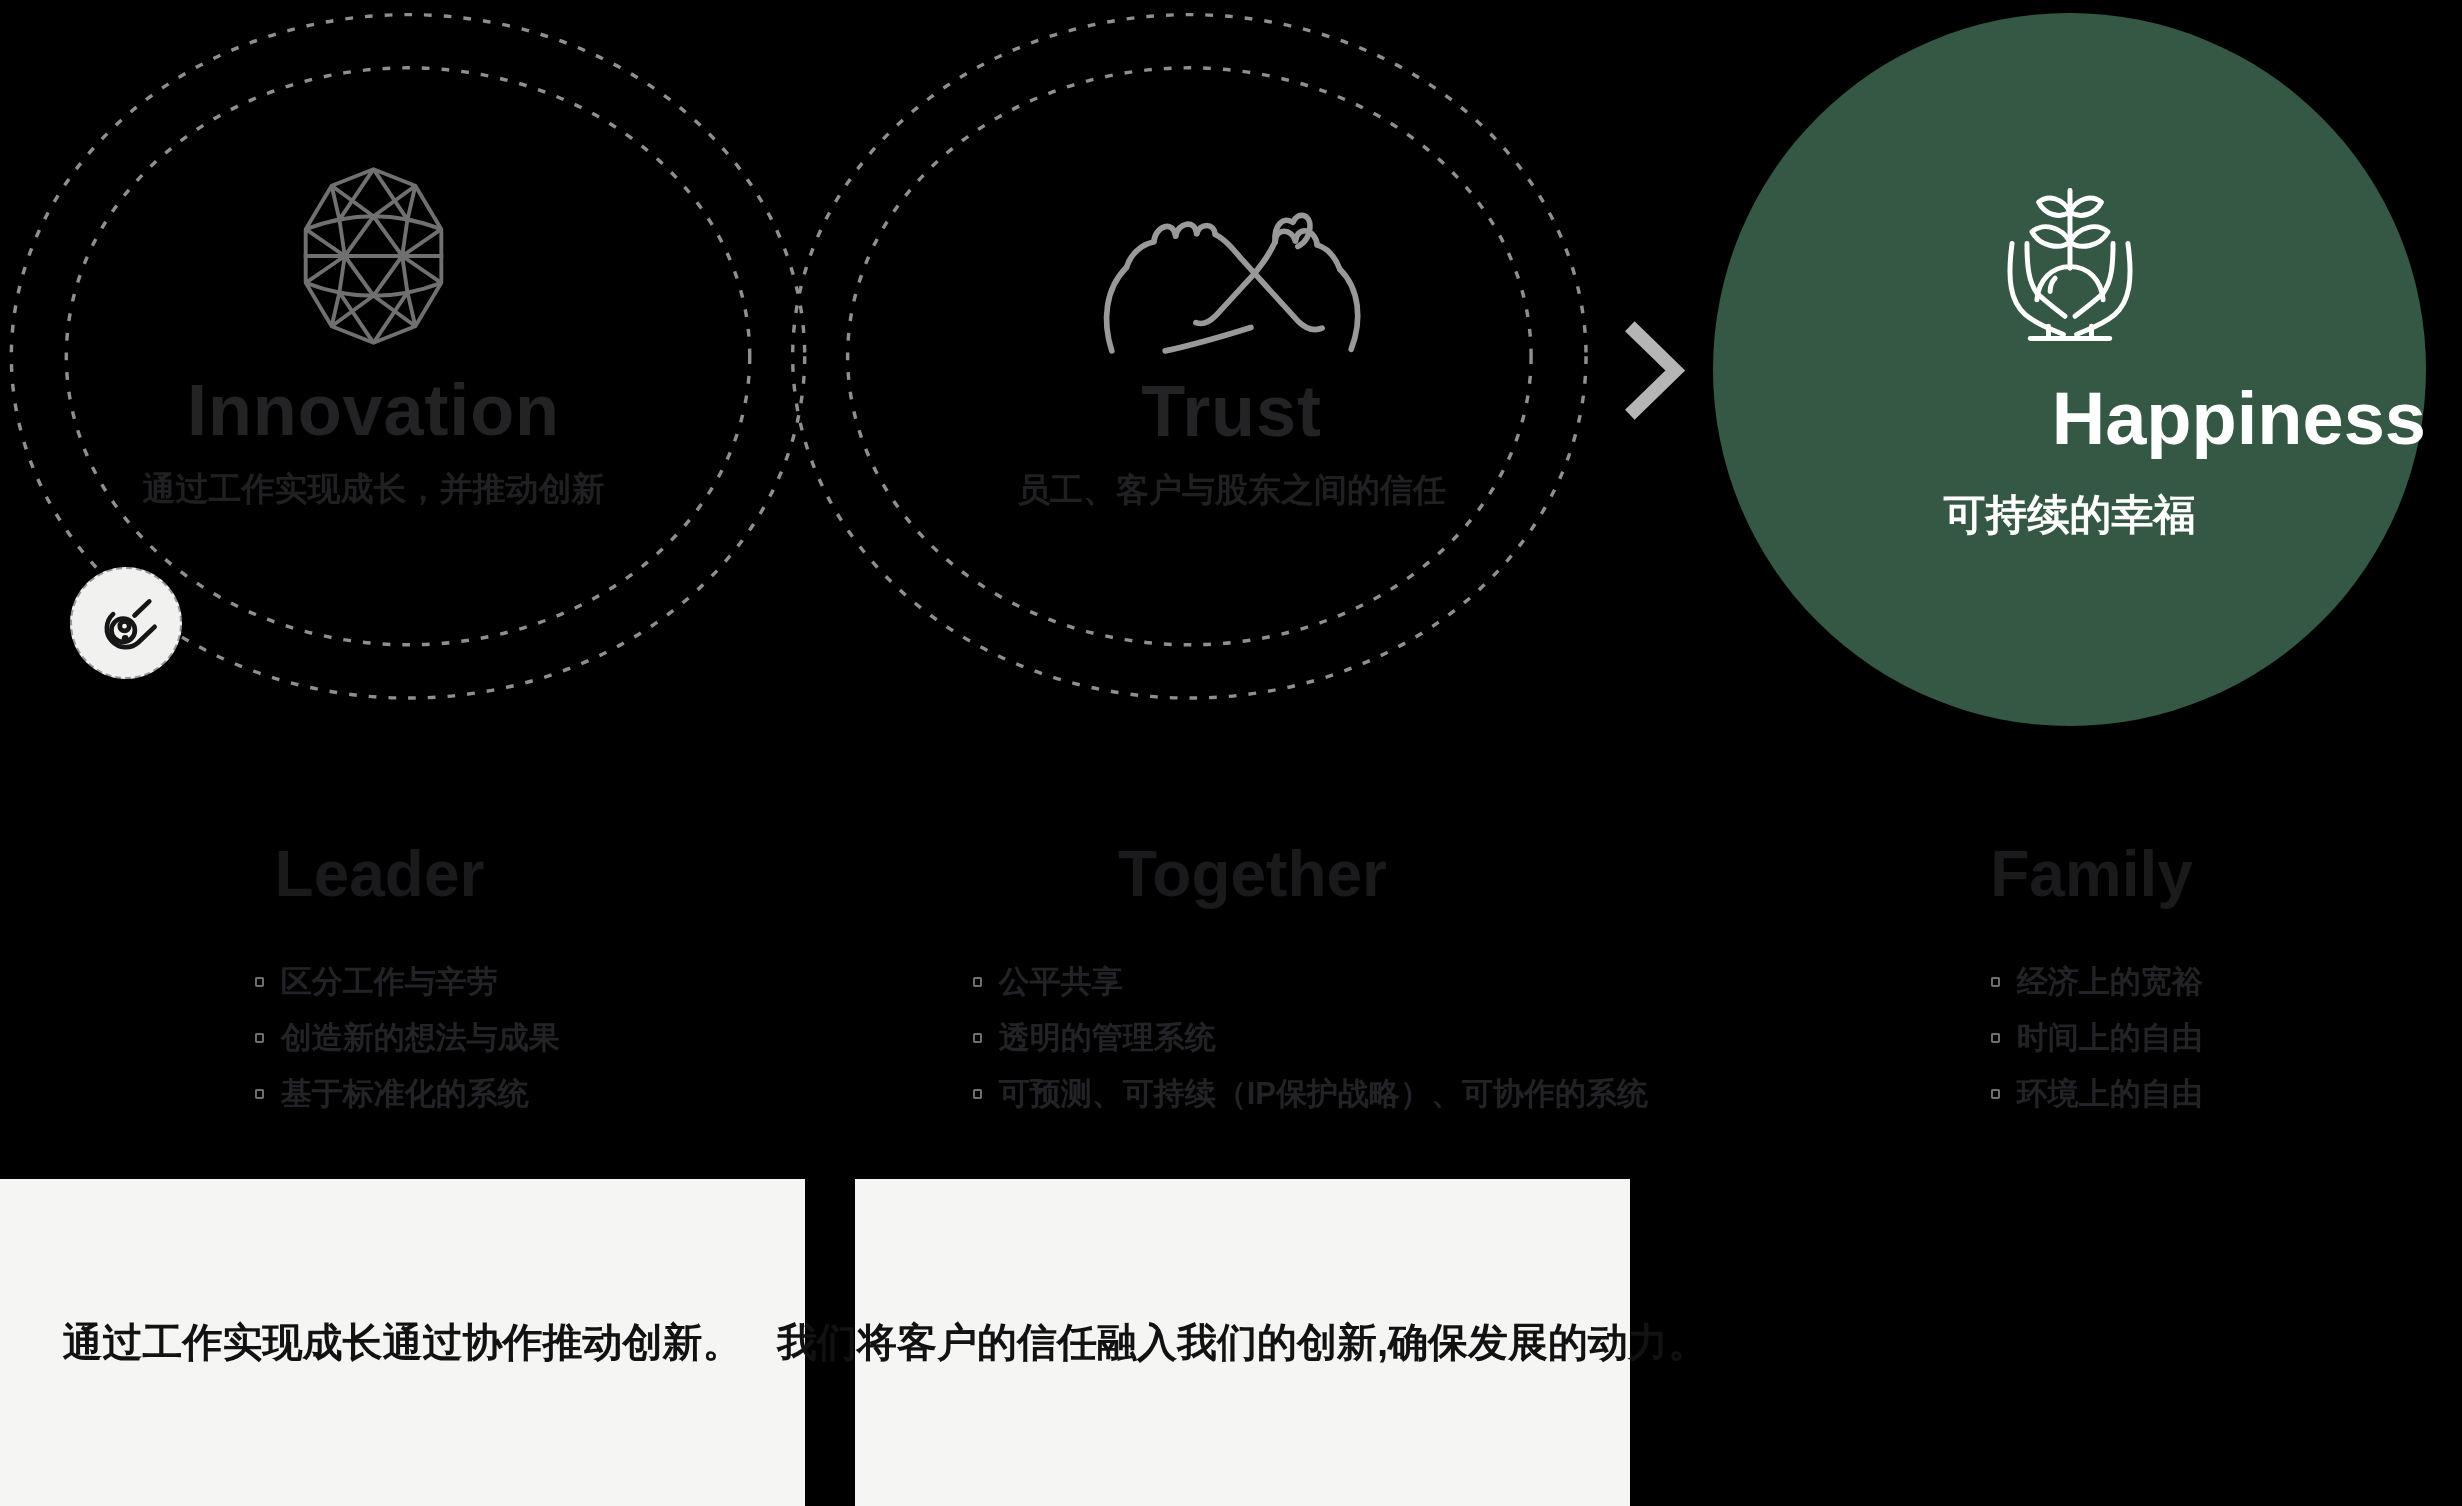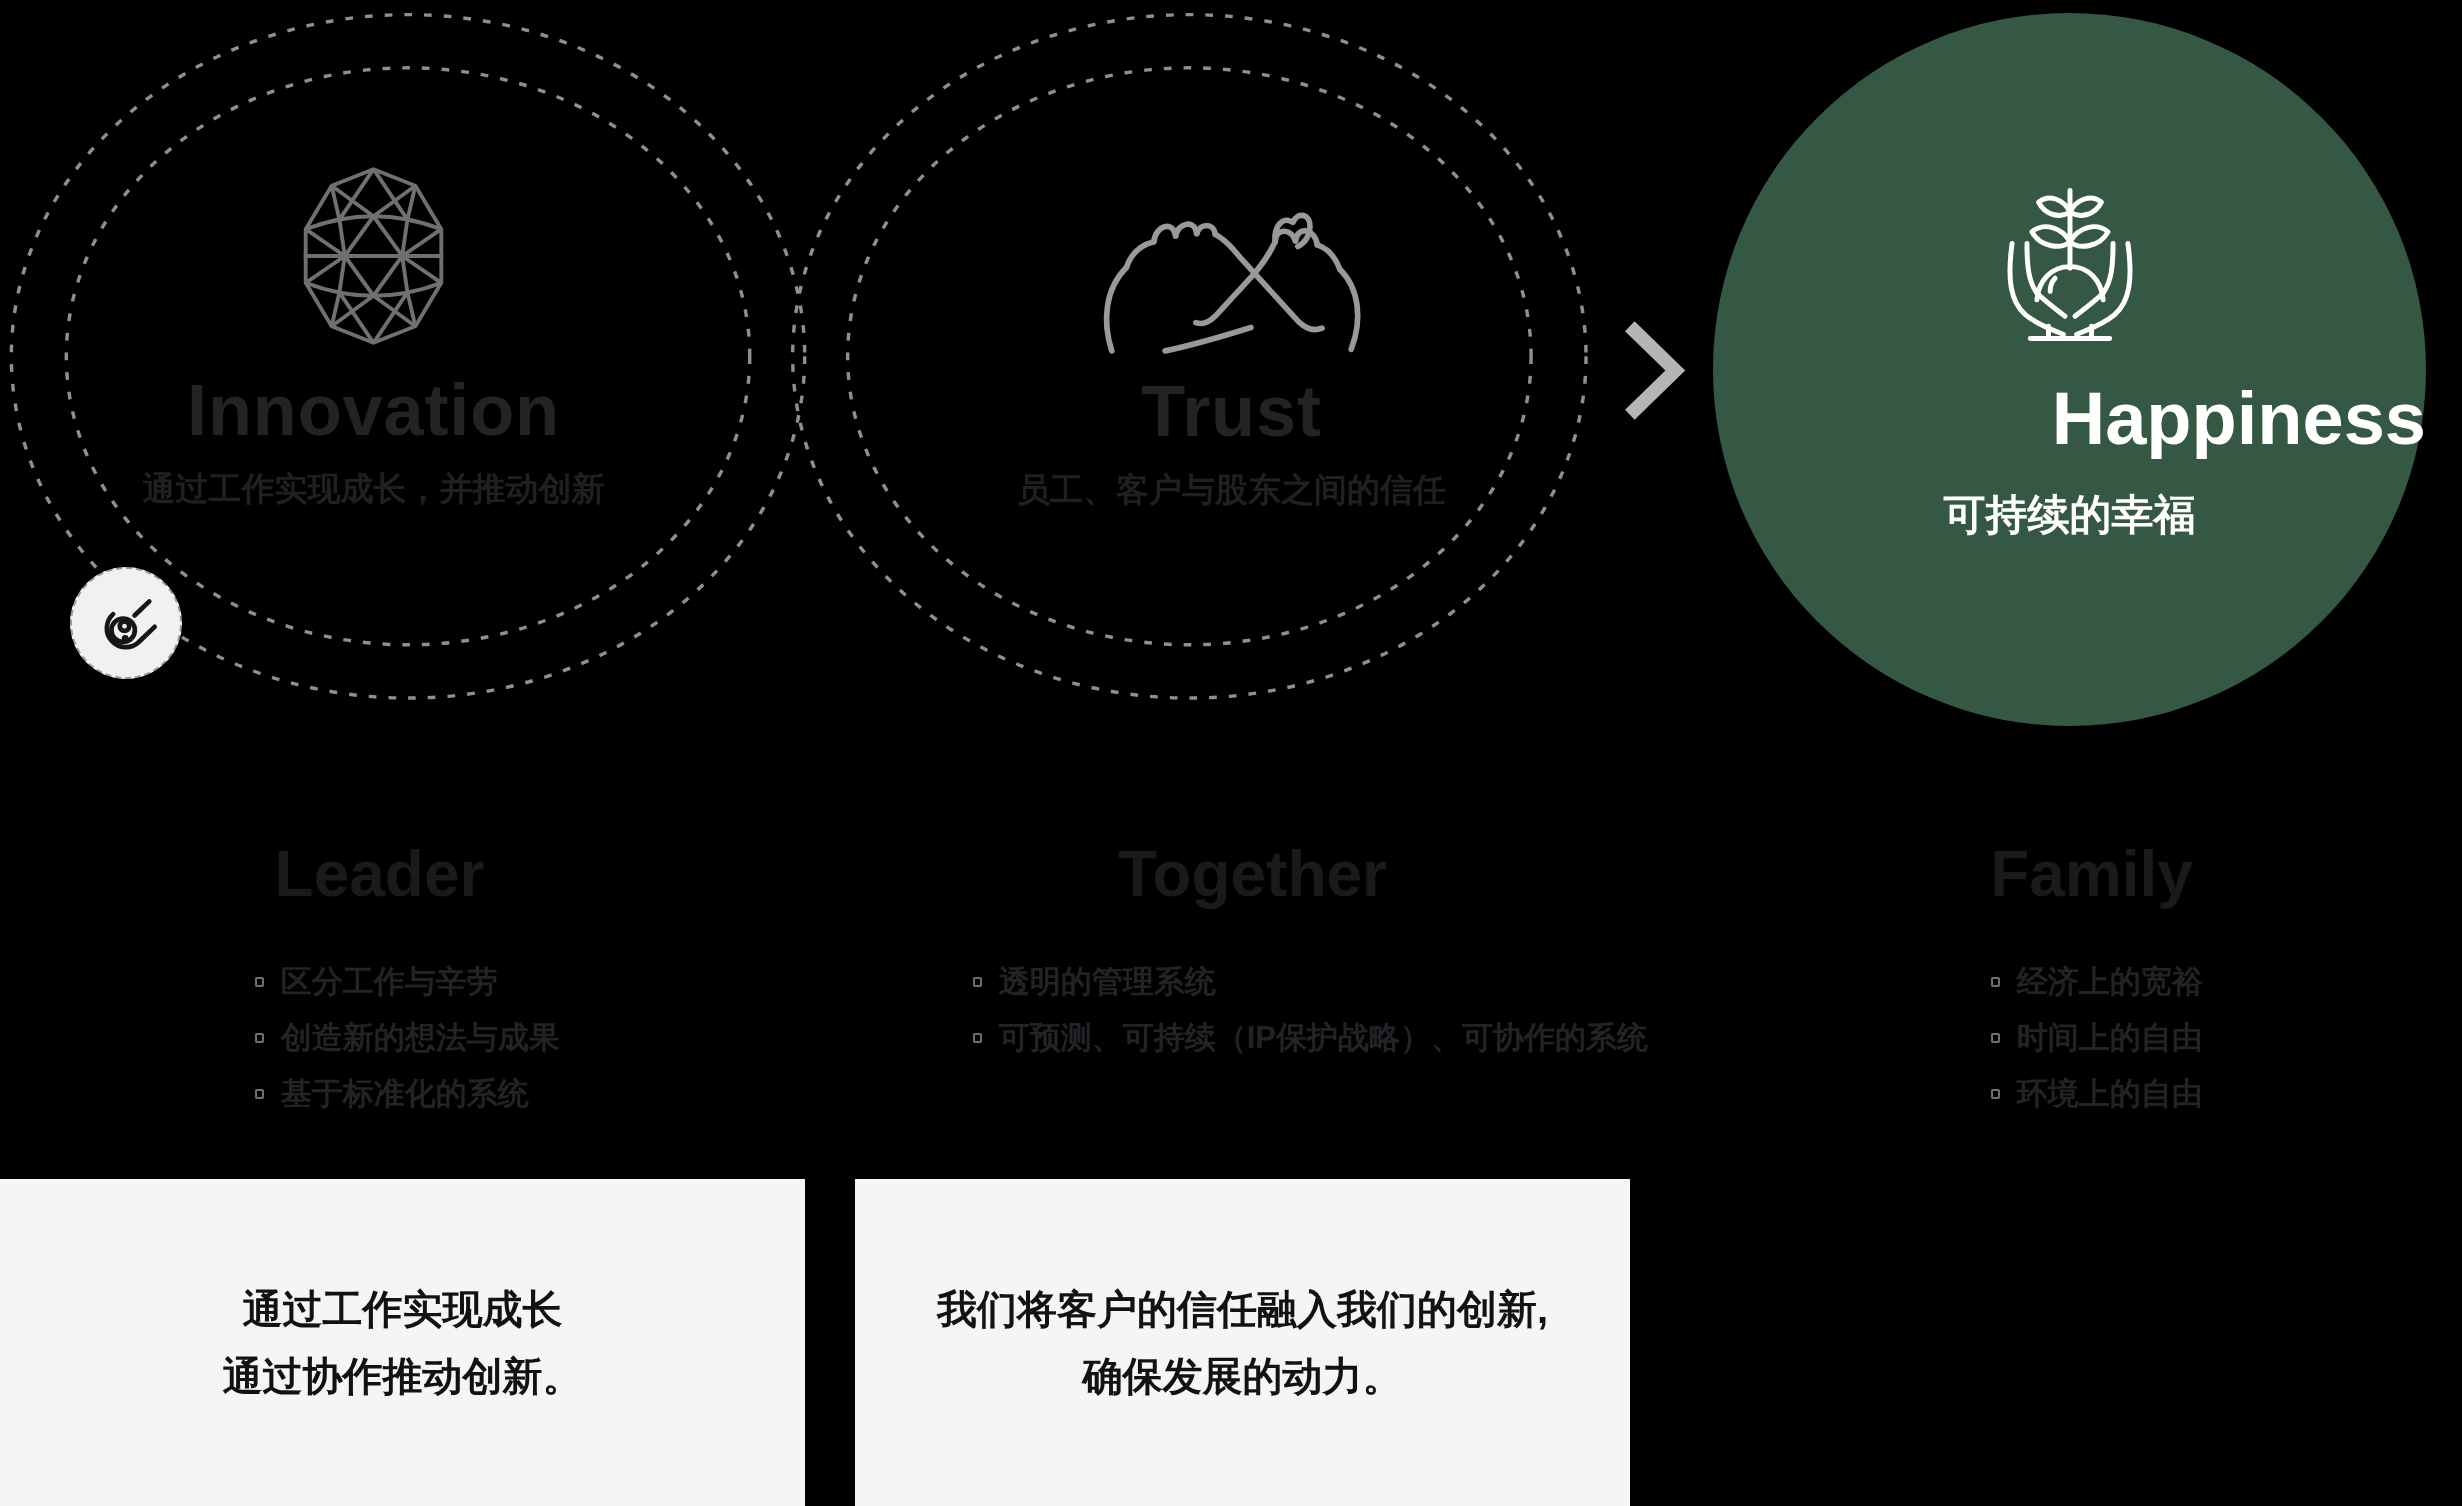--- a/index.html
+++ b/index.html
@@ -42,21 +42,21 @@
   .col-heading{position:absolute;top:842px;width:515px;text-align:center;font-size:64px;font-weight:800;
     color:var(--ghost-heading);line-height:1;}
   .heading-1{left:122px;} .heading-2{left:995px;} .heading-3{left:1834px;}
   .bullets{position:absolute;top:954px;list-style:none;}
   .bullets-1{left:255px;} .bullets-2{left:973px;} .bullets-3{left:1991px;}
   .bullets li{display:flex;align-items:center;height:56px;white-space:nowrap;}
   .bullet-marker{flex:0 0 auto;width:9.4px;height:9.4px;border:2.1px solid var(--bullet-marker);border-radius:1.7px;margin-right:16.3px;}
   .bullet-text{font-size:31px;font-weight:600;color:var(--ghost-bullet);}
 
   .card{position:absolute;top:1179px;height:327px;background:var(--card-bg);
-    display:flex;flex-direction:column;align-items:center;justify-content:center;text-align:center;}
+    display:flex;flex-direction:row;align-items:center;justify-content:center;text-align:center;}
   .card-1{left:0;width:805px;} .card-2{left:855px;width:775px;} .card-3{left:1675px;width:788px;}
   .card-line{font-size:40px;font-weight:700;color:var(--card-text);line-height:67px;white-space:nowrap;}
 </style>
 </head>
 <body>
 
 <div class="stage">
 
   <svg class="loop-svg" viewBox="0 0 2867 1754" aria-hidden="true">
     <ellipse class="dash" cx="475" cy="415" rx="462" ry="398"></ellipse>
@@ -148,20 +148,24 @@
         <span class="bullet-text">创造新的想法与成果</span>
       </li>
     <li>
         <span class="bullet-marker"></span>
         <span class="bullet-text">基于标准化的系统</span>
       </li>
   </ul>
   <ul class="bullets bullets-2">
     <li>
         <span class="bullet-marker"></span>
+        <span class="bullet-text">公平共享</span>
+      </li>
+    <li>
+        <span class="bullet-marker"></span>
         <span class="bullet-text">透明的管理系统</span>
       </li>
     <li>
         <span class="bullet-marker"></span>
         <span class="bullet-text">可预测、可持续（IP保护战略）、可协作的系统</span>
       </li>
   </ul>
   <ul class="bullets bullets-3">
     <li>
         <span class="bullet-marker"></span>

